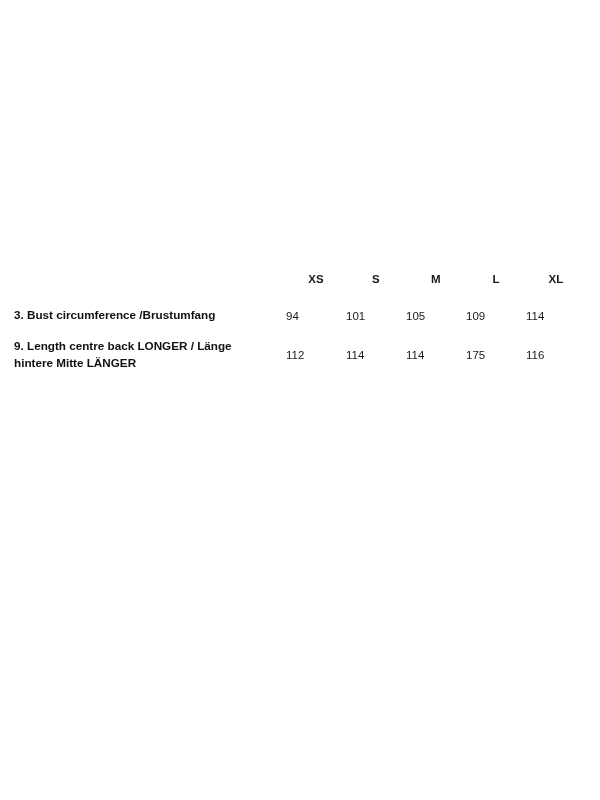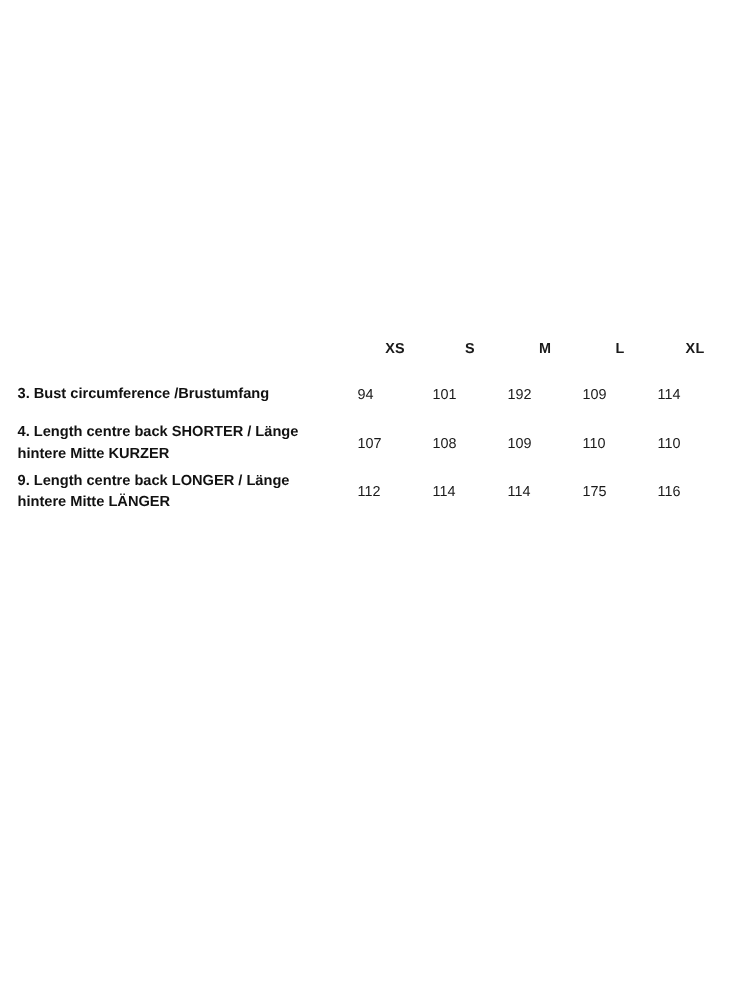--- a/index.html
+++ b/index.html
@@ -86,31 +86,23 @@
         <th>M</th>
         <th>L</th>
         <th>XL</th>
       </tr>
     </thead>
     <tbody>
       <tr>
         <td class="row-label">3. Bust circumference /Brustumfang</td>
         <td class="value">94</td>
         <td class="value">101</td>
-        <td class="value">192</td>
+        <td class="value">105</td>
         <td class="value">109</td>
         <td class="value">114</td>
-      </tr>
-      <tr>
-        <td class="row-label">4. Length centre back SHORTER / Länge hintere Mitte KURZER</td>
-        <td class="value">107</td>
-        <td class="value">108</td>
-        <td class="value">109</td>
-        <td class="value">110</td>
-        <td class="value">110</td>
       </tr>
       <tr>
         <td class="row-label">9. Length centre back LONGER / Länge hintere Mitte LÄNGER</td>
         <td class="value">112</td>
         <td class="value">114</td>
         <td class="value">114</td>
         <td class="value">175</td>
         <td class="value">116</td>
       </tr>
     </tbody>

